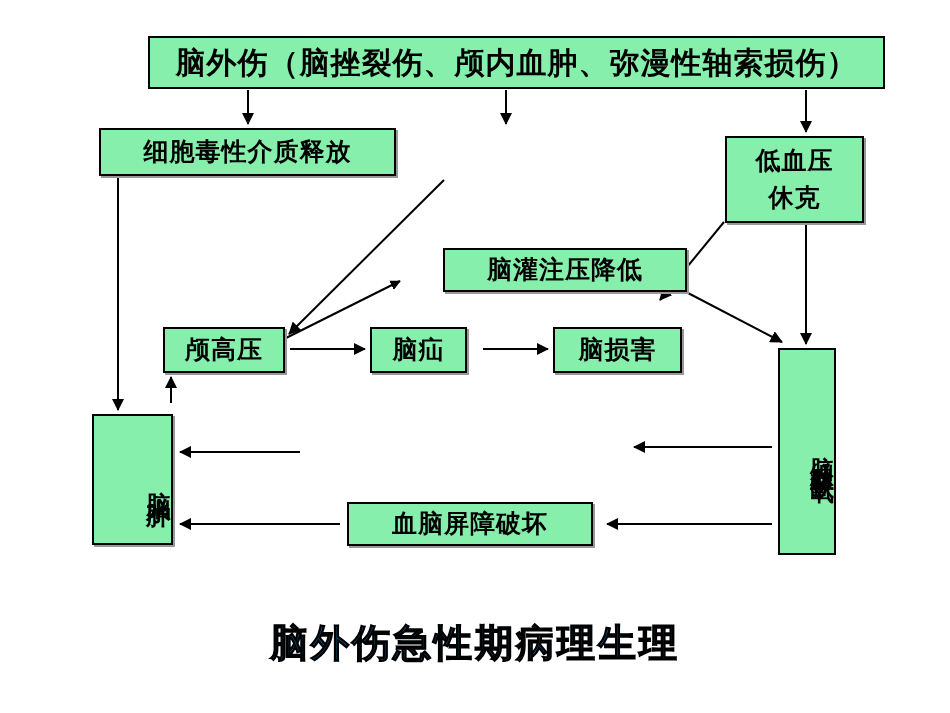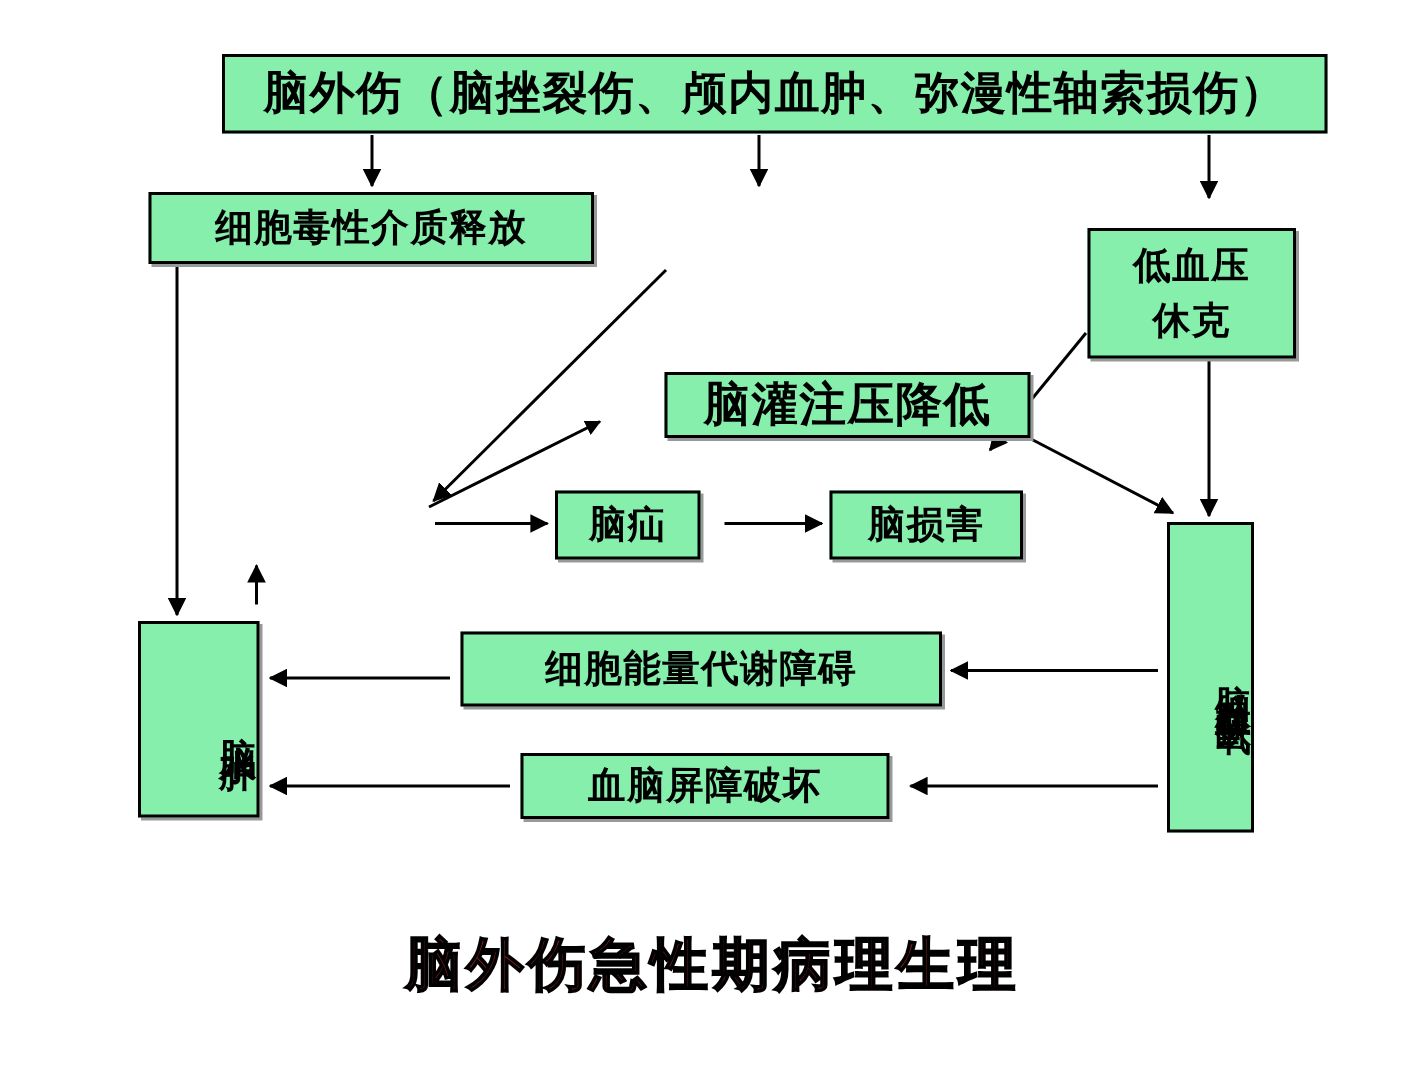--- a/index.html
+++ b/index.html
@@ -39,40 +39,40 @@
     text-orientation: upright;
     letter-spacing: 6px;
     line-height: 1;
     margin: 0 auto;
   }
   .two-line .txt { line-height: 1.45; }
 
   #n-title   { left:148px; top:36px;  width:737px; height:53px;  font-size:30px; }
   #n-cyto    { left:99px;  top:128px; width:297px; height:48px;  font-size:25px; }
   #n-content { left:434px; top:128px; width:216px; height:48px;  font-size:25px; }
-  #n-hypo    { left:725px; top:136px; width:139px; height:87px;  font-size:25px;margin-top:16px; }
-  #n-cpp     { left:443px; top:248px; width:244px; height:44px;  font-size:31px; }
+  #n-hypo    { left:725px; top:136px; width:139px; height:87px;  font-size:25px; }
+  #n-cpp     { left:443px; top:248px; width:244px; height:44px;  font-size:25px; }
   #n-icp     { left:163px; top:327px; width:122px; height:46px;  font-size:25px; }
   #n-hernia  { left:370px; top:327px; width:97px;  height:46px;  font-size:25px; }
   #n-damage  { left:553px; top:327px; width:129px; height:46px;  font-size:25px; }
   #n-edema   { left:92px;  top:414px; width:81px;  height:131px; font-size:25px; }
   #n-energy  { left:307px; top:421px; width:321px; height:50px;  font-size:25px; }
   #n-bbb     { left:347px; top:502px; width:246px; height:44px;  font-size:25px; }
   #n-ische   { left:778px; top:348px; width:58px;  height:207px; font-size:24px; }
 
   #caption {
     position: absolute;
     left: 0;
     top: 618px;
     width: 950px;
     text-align: center;
     font-size: 38px;
     font-weight: 900;
     letter-spacing: 3px;
-    color: #7f1d1d;
+    color: #0369a1;
     font-family: "DejaVu Sans", "Liberation Sans", sans-serif;
     -webkit-text-stroke: 1.2px #000000;
   }
 
   #edges {
     position: absolute;
     left: 0; top: 0;
     width: 950px;
     height: 713px;
     pointer-events: none;
@@ -133,36 +133,36 @@
     <span class="txt">
       <span>低血压</span><br>
       <span>休克</span>
     </span>
   </div>
 
   <div class="node shadowed" id="n-cpp">
     <span class="txt">脑灌注压降低</span>
   </div>
 
+  <div class="node shadowed" id="n-icp">
+    <span class="txt">颅高压</span>
+  </div>
 
   <div class="node shadowed" id="n-hernia">
     <span class="txt">脑疝</span>
   </div>
 
   <div class="node shadowed" id="n-damage">
     <span class="txt">脑损害</span>
   </div>
 
   <div class="node shadowed vertical" id="n-edema">
     <span class="txt">脑水肿</span>
   </div>
 
-  <div class="node shadowed" id="n-energy">
-    <span class="txt">细胞能量代谢障碍</span>
-  </div>
 
   <div class="node shadowed" id="n-bbb">
     <span class="txt">血脑屏障破坏</span>
   </div>
 
   <div class="node vertical" id="n-ische">
     <span class="txt">脑缺血缺氧</span>
   </div>
 
   <div id="caption">脑外伤急性期病理生理</div>

